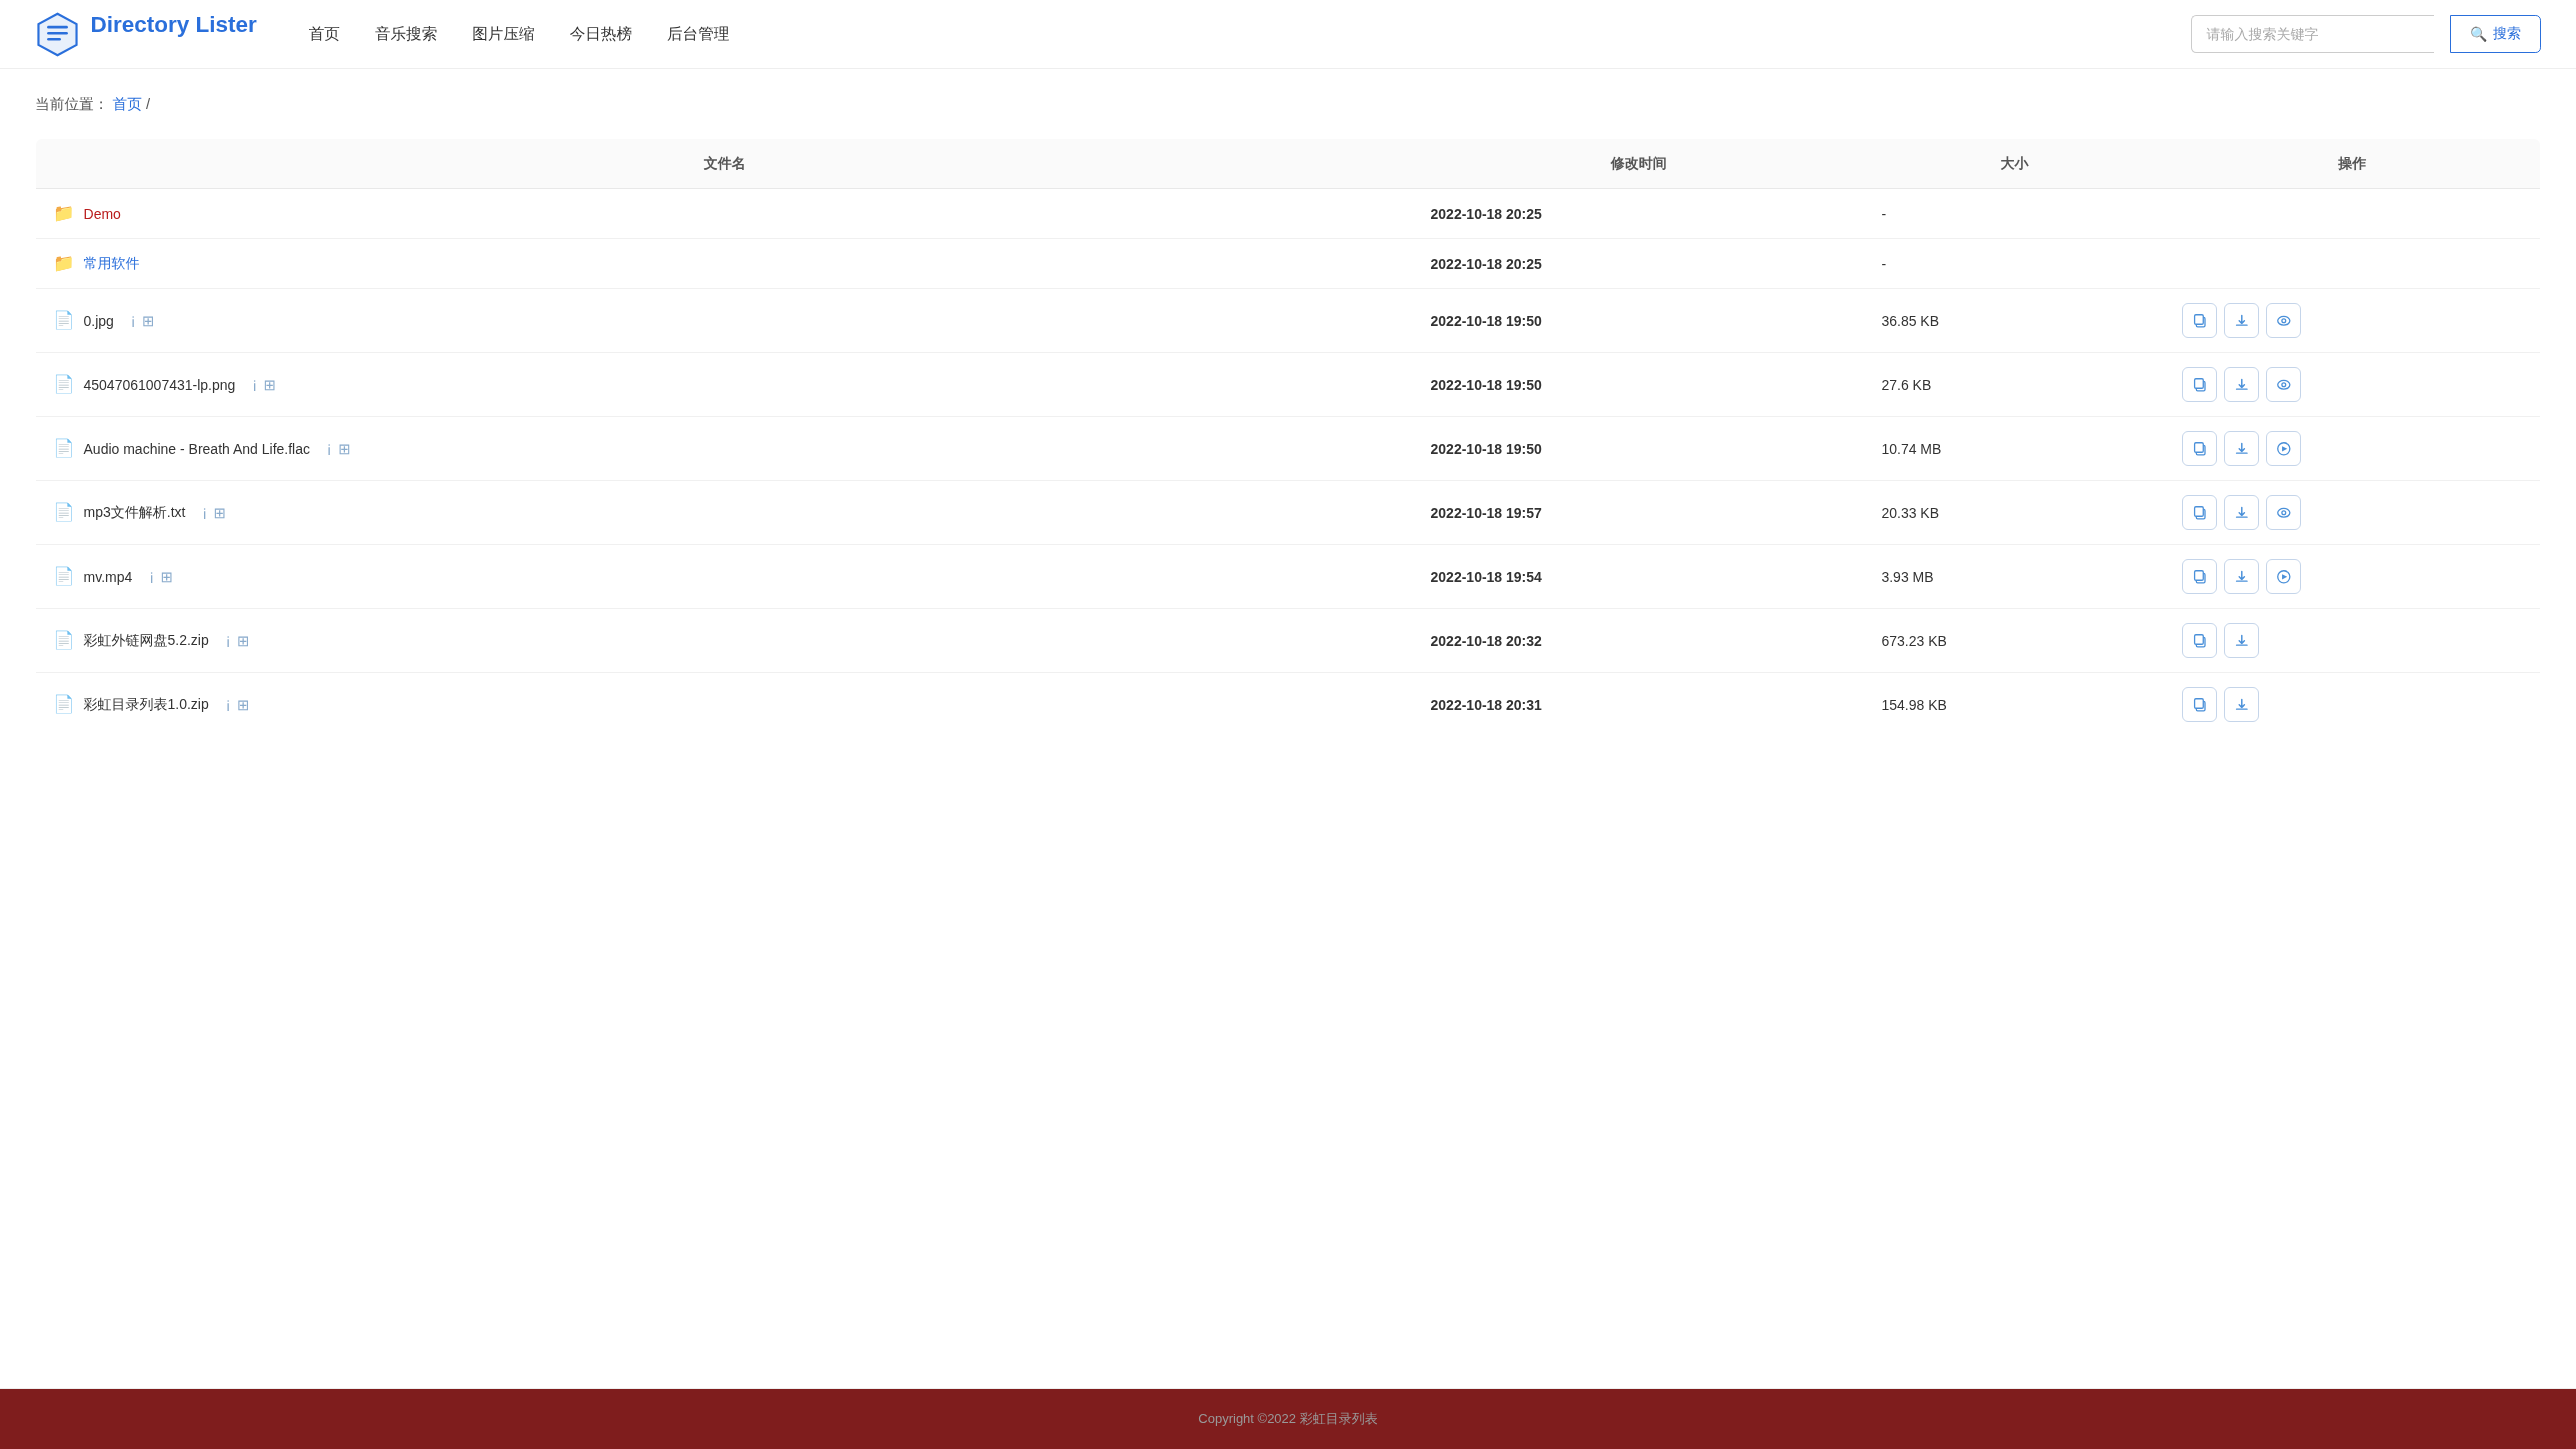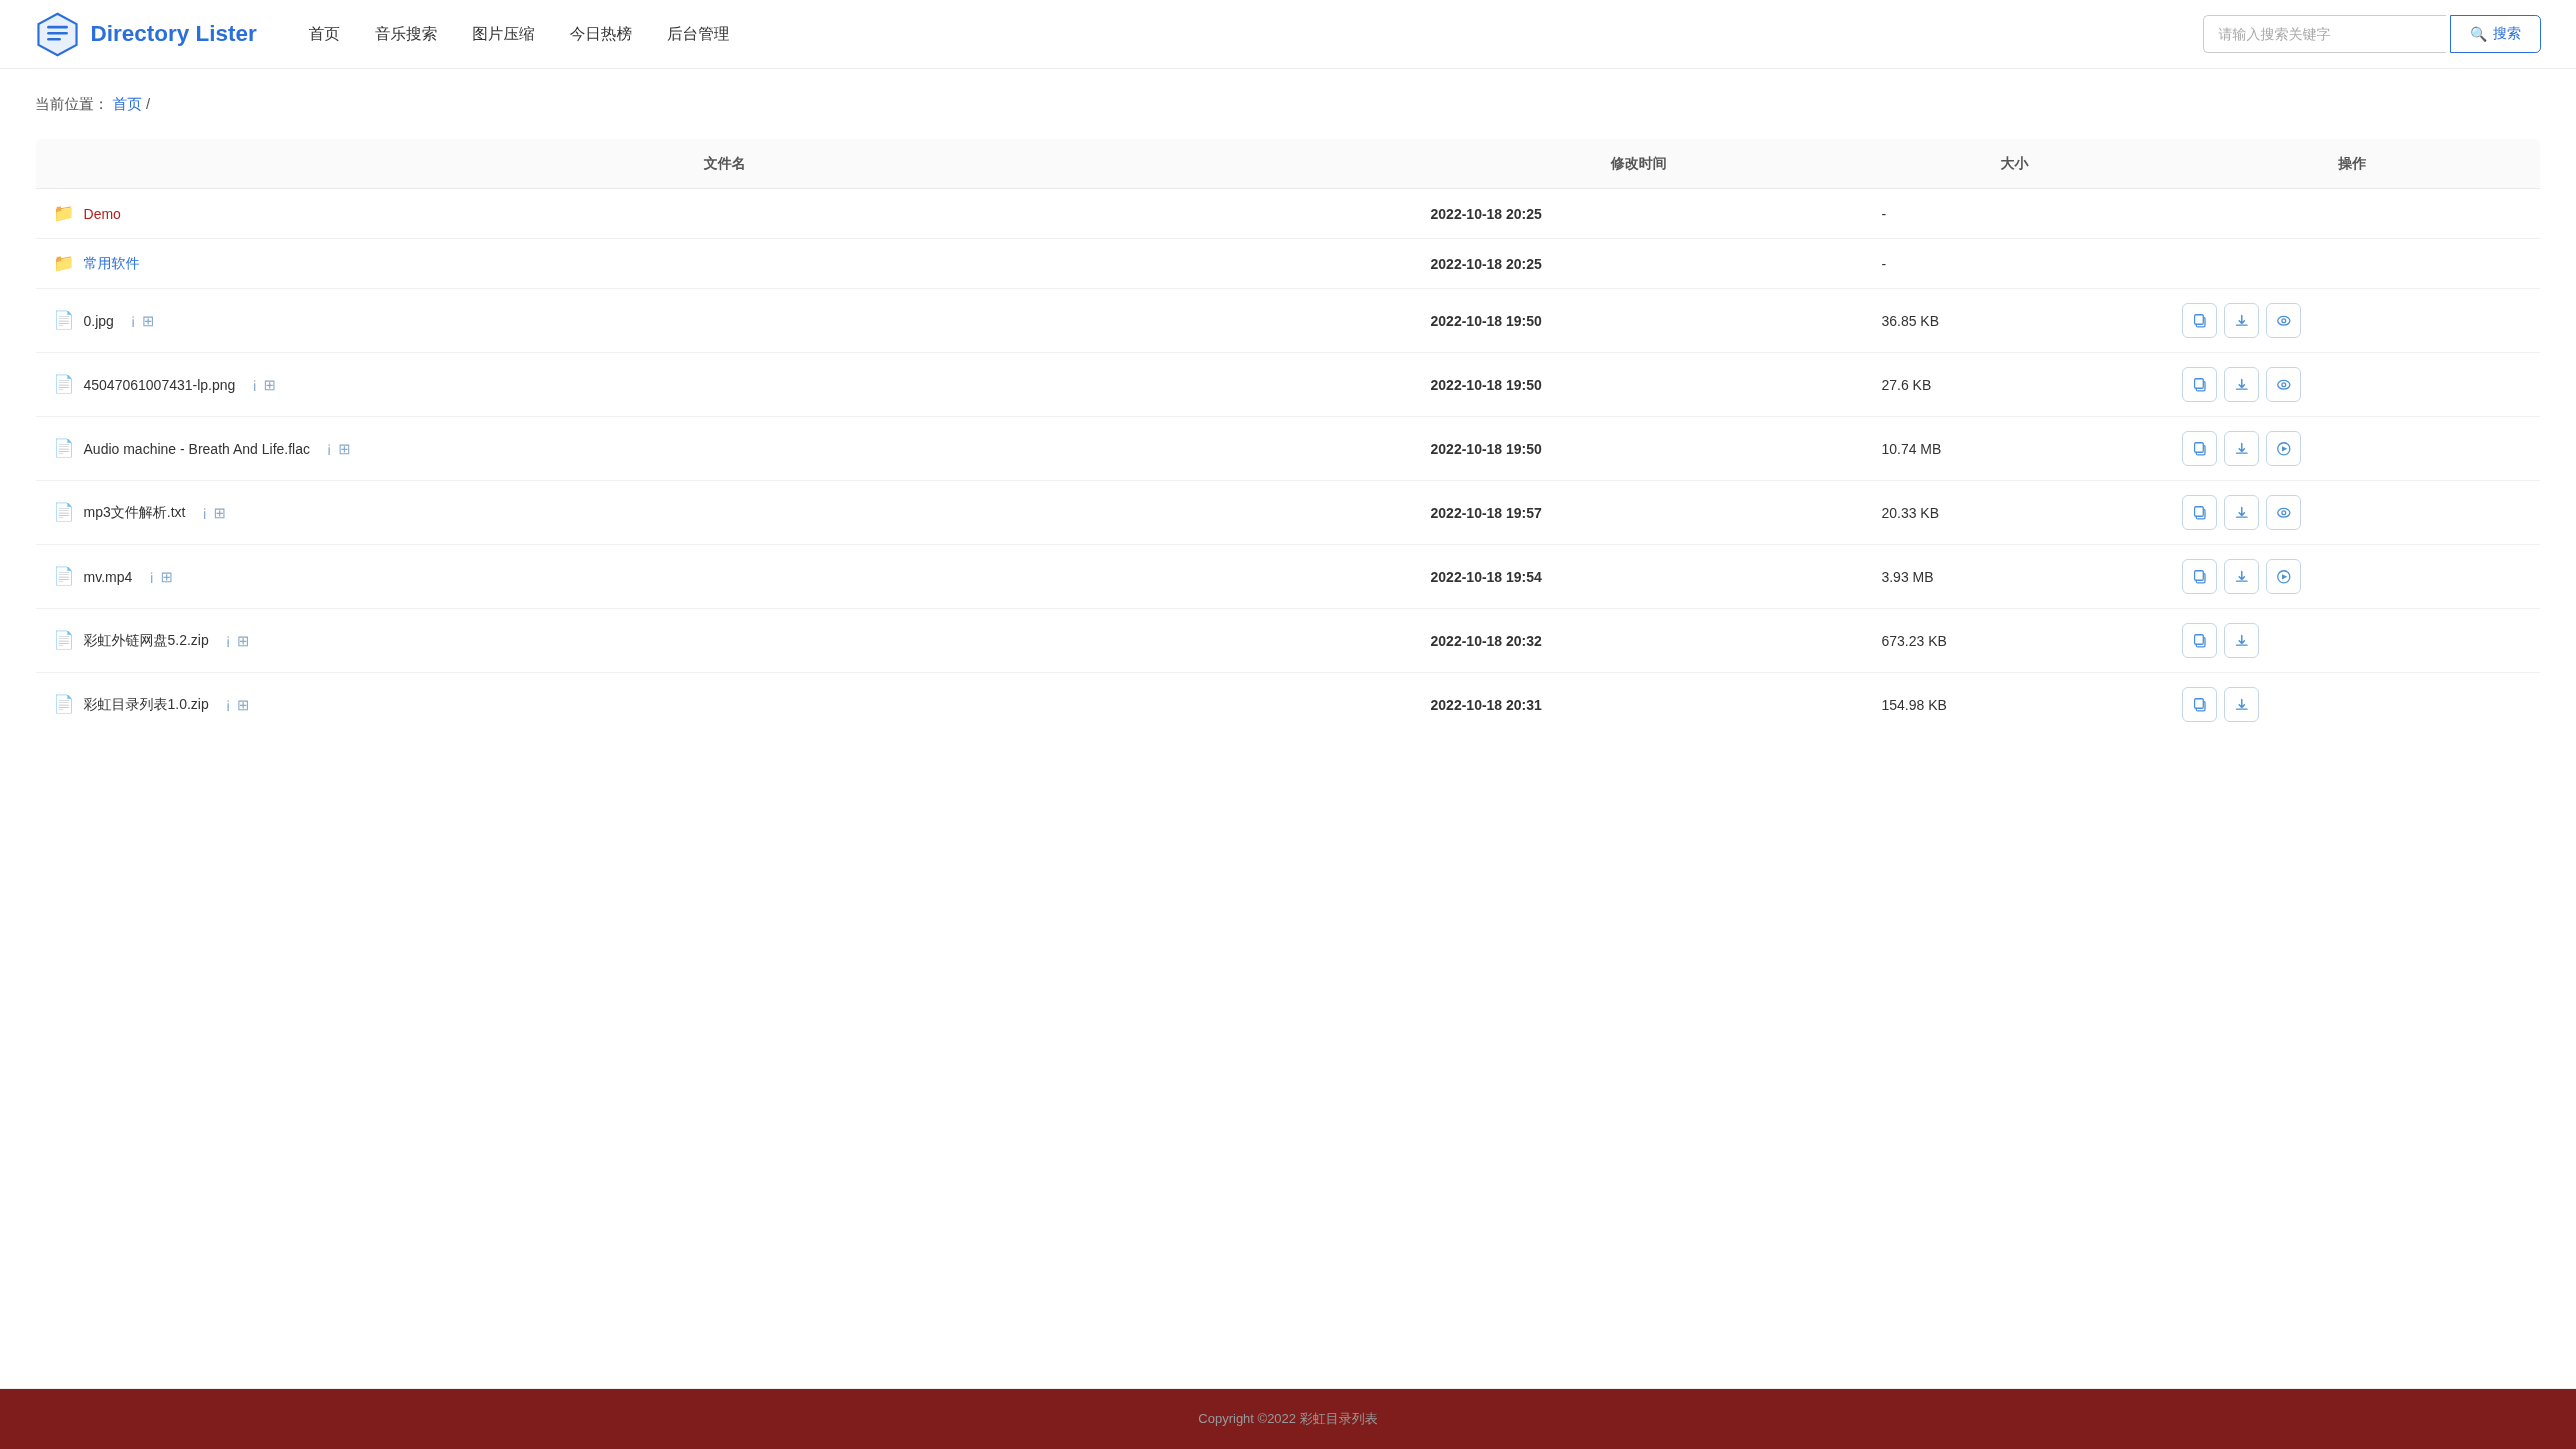--- a/index.html
+++ b/index.html
@@ -16,21 +16,20 @@
     .header {
       display: flex;
       align-items: center;
       padding: 0 35px;
       height: 69px;
       border-bottom: 0.9px solid #eee;
       background: #fff;
     }
     .logo-area {
       display: flex;
-      align-items: center;
       gap: 10.4px;
       margin-right: 52px;
       text-decoration: none;
     }
     .logo-icon {
       width: 45px;
       height: 45px;
     }
     .logo-text {
       font-size: 22.5px;
@@ -46,21 +45,21 @@
     .nav-item {
       font-size: 15.6px;
       color: #333;
       cursor: pointer;
       text-decoration: none;
       padding: 3.5px 0;
     }
     .search-area {
       display: flex;
       align-items: center;
-      gap: 4px;
+      gap: 16px;
     }
     .search-input {
       width: 243px;
       height: 38px;
       border: 1.3px solid #ccc;
       border-right: none;
       border-radius: 5.2px 0 0 5.2px;
       padding: 0 14px;
       font-size: 14px;
       outline: none;

